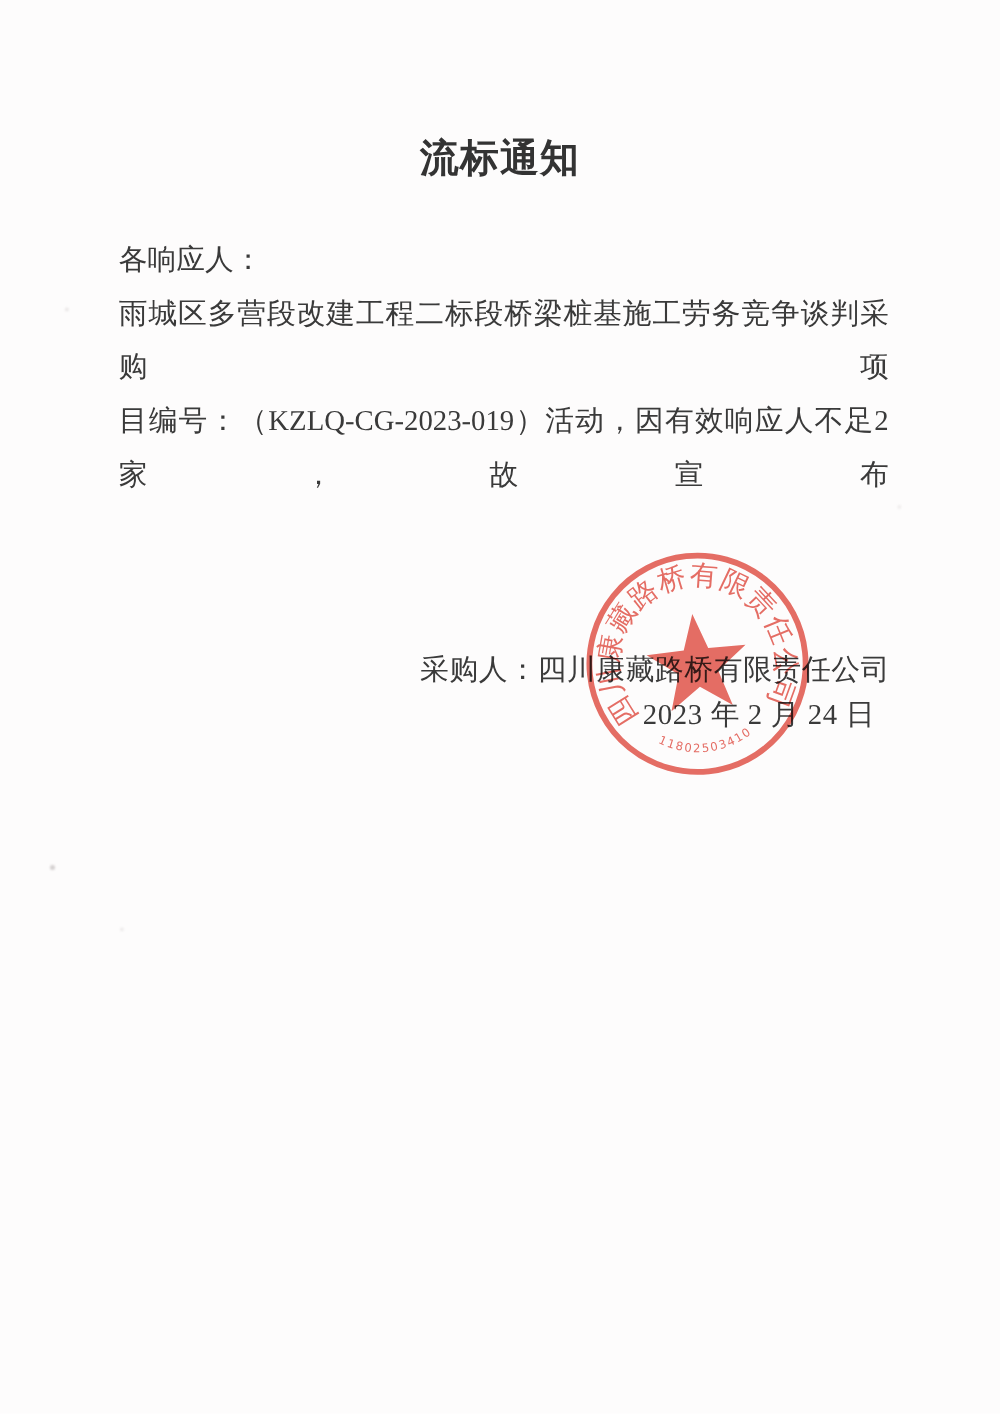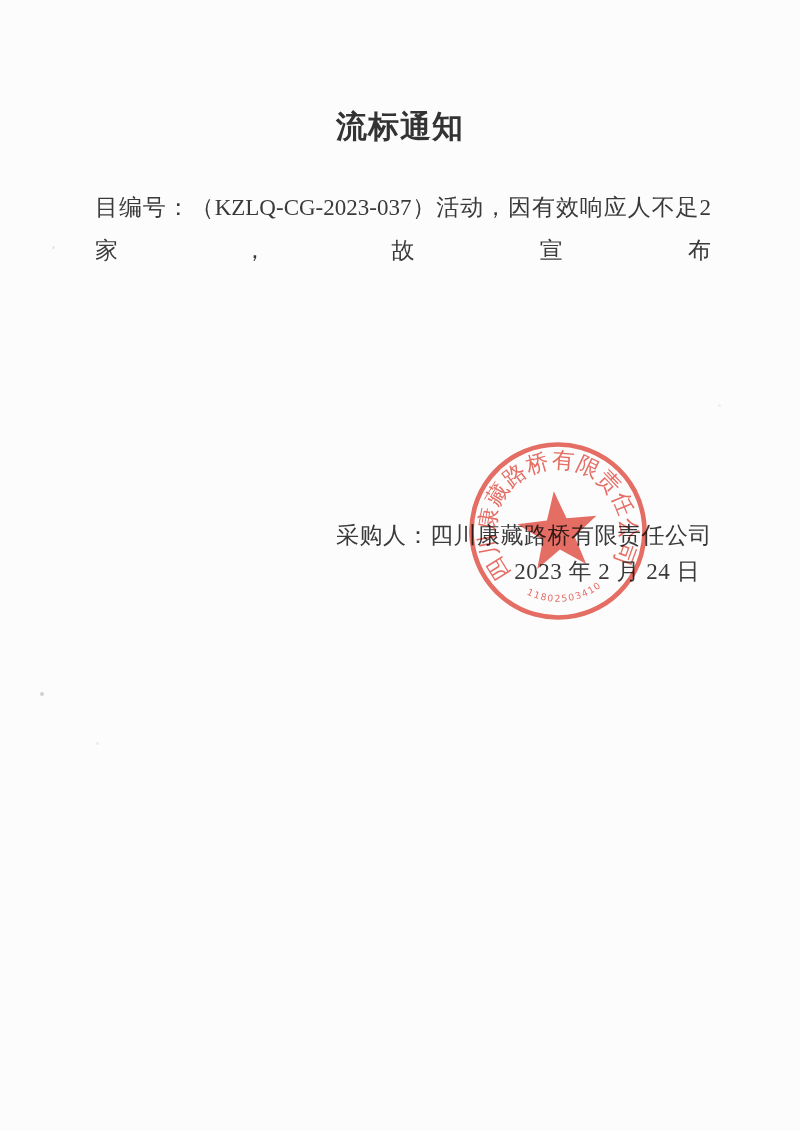--- a/index.html
+++ b/index.html
@@ -88,21 +88,23 @@
   }
 </style>
 </head>
 <body>
 
 <div class="page">
 
   <h1 class="title">流标通知</h1>
 
   <div class="body-text">
-    <div class="body-line jst">目编号：（KZLQ-CG-2023-037）活动，因有效响应人不足2家，故宣布</div>
+    <div class="body-line">各响应人：</div>
+    <div class="body-line jst">雨城区多营段改建工程二标段桥梁桩基施工劳务竞争谈判采购项</div>
+    <div class="body-line jst">目编号：（KZLQ-CG-2023-019）活动，因有效响应人不足2家，故宣布</div>
   </div>
 
   <div class="purchaser-line">采购人：四川康藏路桥有限责任公司</div>
 
   <div class="date-line">2023 年 2 月 24 日</div>
 
   <div class="stamp">
     <svg viewBox="0 0 200 200" xmlns="http://www.w3.org/2000/svg">
       <defs>
         <path id="nameArc" d="M 44.3,139 A 68,68 0 1 1 155.7,139" fill="none"></path>

